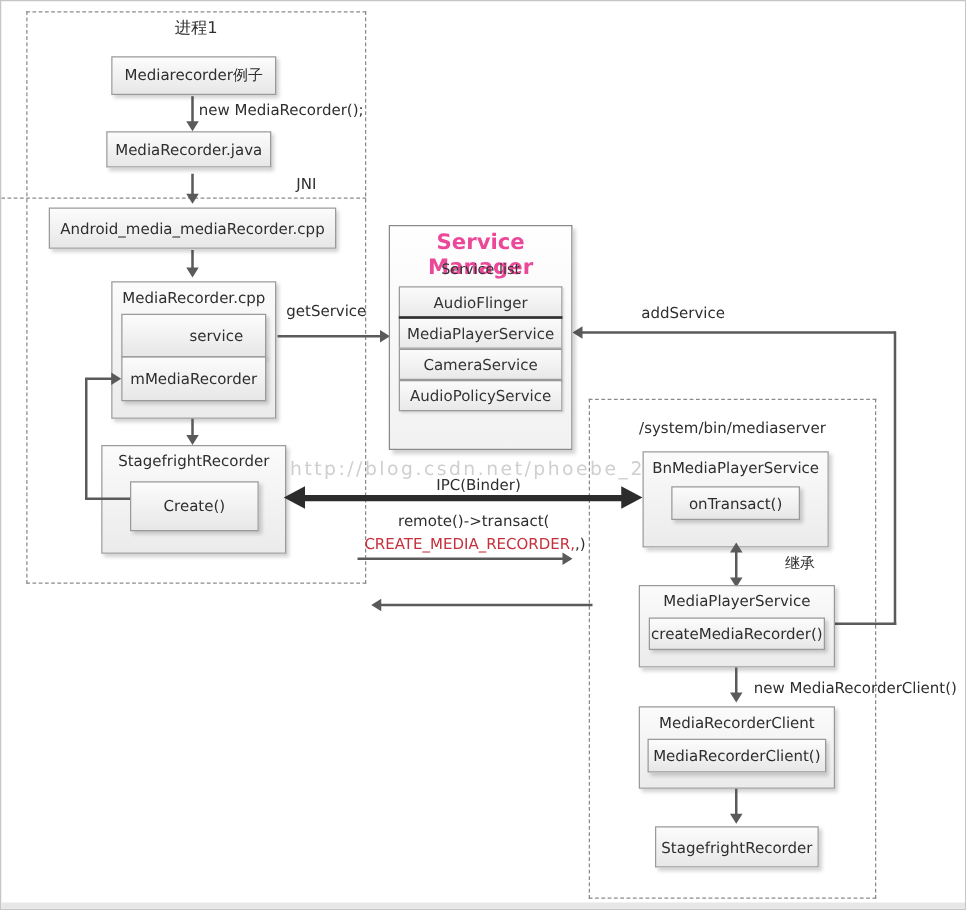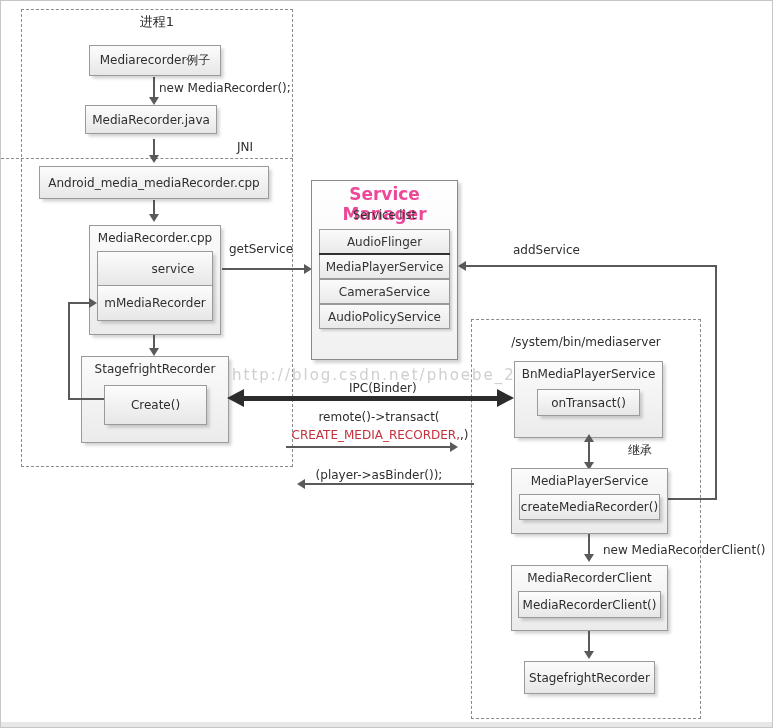--- a/index.html
+++ b/index.html
@@ -126,21 +126,20 @@
   <div class="lbl" style="left:348px;top:380px;">IPC(Binder)</div>
   <div class="thickline" style="left:241px;top:395px;width:258px;"></div>
   <div class="ah bigl" style="left:226px;top:388px;"></div>
   <div class="ah bigr" style="left:496px;top:388px;"></div>
 
   <div class="lbl center codeline" style="left:283px;top:409px;width:190px;">remote()-&gt;transact(</div>
   <div class="lbl center codeline" style="left:283px;top:427px;width:192px;"><span class="red">CREATE_MEDIA_RECORDER,</span><span>,)</span></div>
   <div class="hline" style="left:285px;top:445px;width:166px;"></div>
   <div class="ah r" style="left:449px;top:441px;"></div>
 
-  <div class="lbl center codeline" style="left:283px;top:467px;width:190px;">(player-&gt;asBinder());</div>
   <div class="hline" style="left:303px;top:482px;width:170px;"></div>
   <div class="ah l" style="left:296px;top:478px;"></div>
 
   <div class="vline" style="left:587px;top:440px;height:22px;"></div>
   <div class="ah u" style="left:583px;top:433px;"></div>
   <div class="ah d" style="left:583px;top:461px;"></div>
   <div class="lbl" style="left:627px;top:441px;">继承</div>
 
   <div class="container" style="left:510px;top:467px;width:157px;height:66px;">
     <span class="title">MediaPlayerService</span>

